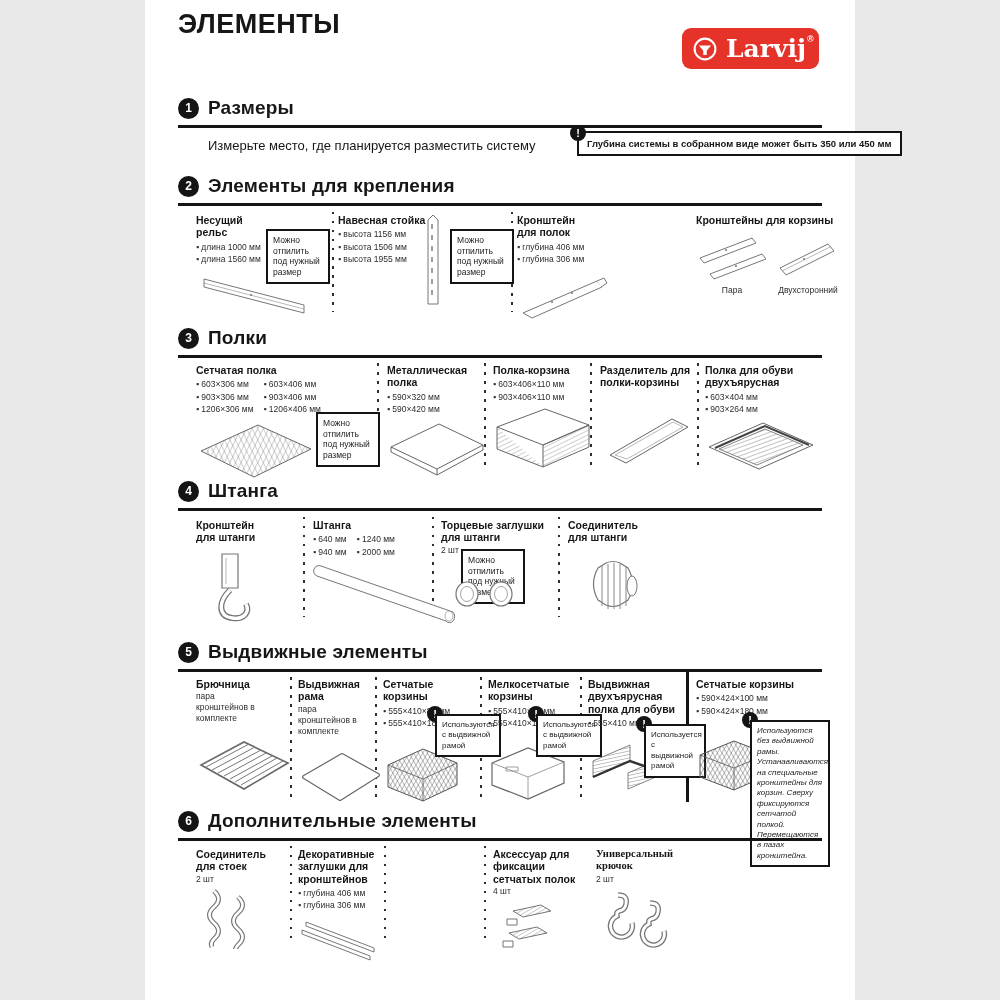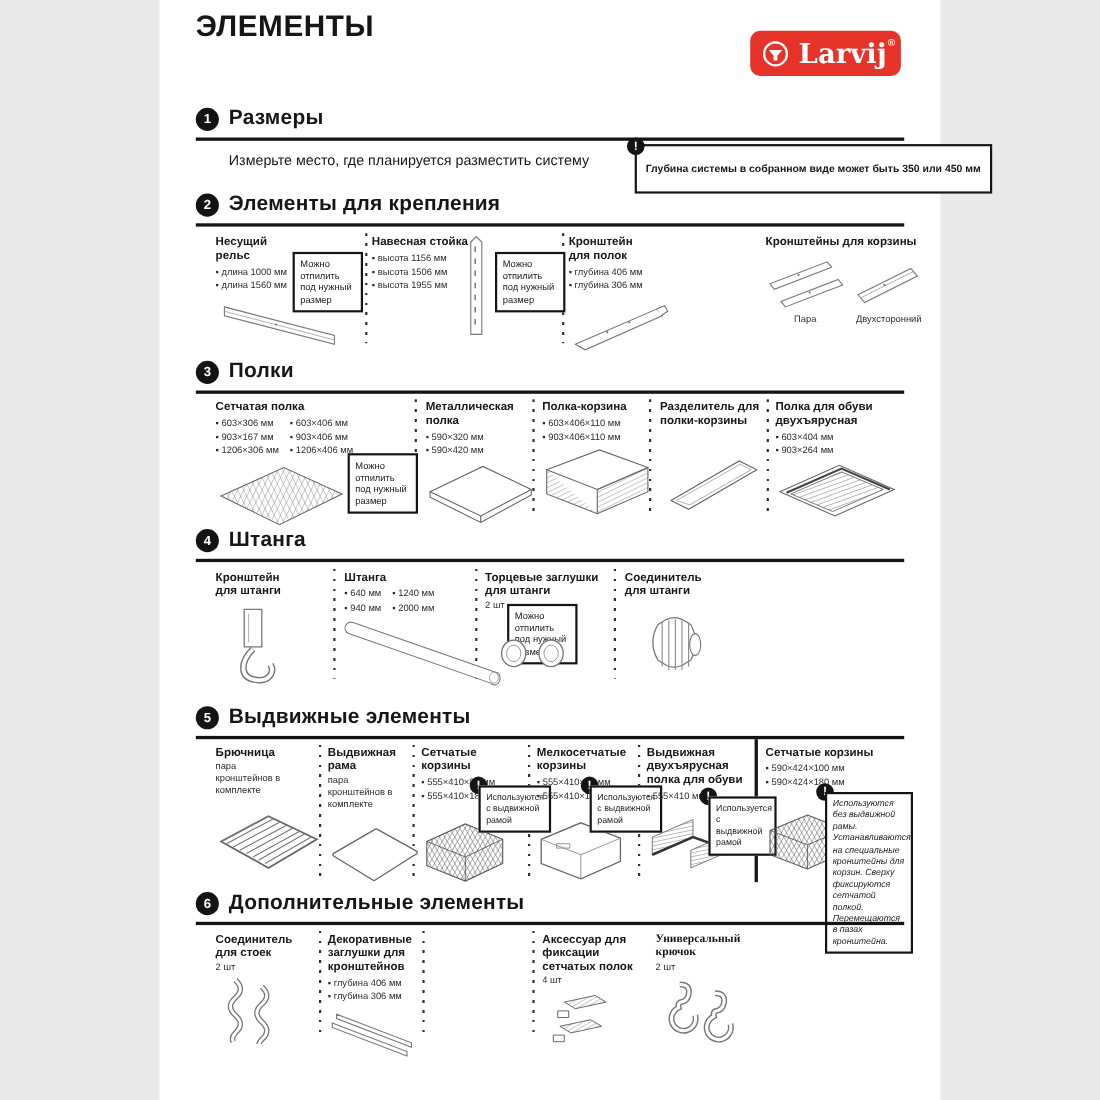--- a/index.html
+++ b/index.html
@@ -30,21 +30,21 @@
   .cutnote{position:absolute;border:2px solid #141414;background:#fff;font-size:8.5px;line-height:1.25;
            padding:4px 5px;width:50px;color:#222;}
   .usenote{position:absolute;border:2px solid #141414;background:#fff;font-size:8px;line-height:1.3;
            padding:4px 5px;color:#222;}
   .bang{position:absolute;width:16px;height:16px;border-radius:50%;background:#141414;color:#fff;
         font-weight:700;font-size:11px;display:flex;align-items:center;justify-content:center;}
   .vsep{position:absolute;width:2px;background-image:repeating-linear-gradient(to bottom,#2e2e2e 0 2.5px,transparent 2.5px 9px);}
   .vsolid{position:absolute;width:3px;background:#141414;}
   .caption{font-size:8.5px;color:#2c2c2c;text-align:center;margin-top:1px;}
   .body-text{font-size:13px;}
-  .note1{position:absolute;border:2px solid #141414;font-weight:700;font-size:9.5px;padding:15px 8px;background:#fff;white-space:nowrap;}
+  .note1{position:absolute;border:2px solid #141414;font-weight:700;font-size:9.5px;padding:5px 8px;background:#fff;white-space:nowrap;}
   svg{display:block;}
 </style>
 </head>
 <body>
 
 <div class="page">
 
   <div class="page-title">ЭЛЕМЕНТЫ</div>
 
   <div class="logo">
@@ -156,21 +156,21 @@
       <div class="vsep" style="left:199px;top:5px;height:102px;"></div>
       <div class="vsep" style="left:306px;top:5px;height:102px;"></div>
       <div class="vsep" style="left:412px;top:5px;height:102px;"></div>
       <div class="vsep" style="left:519px;top:5px;height:102px;"></div>
 
       <div class="item" style="left:18px;top:6px;width:178px;">
         <div class="iname">Сетчатая полка</div>
         <div class="dims dims2col">
           <div>
               <div>▪ 603×306 мм</div>
-              <div>▪ 903×167 мм</div>
+              <div>▪ 903×306 мм</div>
               <div>▪ 1206×306 мм</div>
             </div>
           <div>
               <div>▪ 603×406 мм</div>
               <div>▪ 903×406 мм</div>
               <div>▪ 1206×406 мм</div>
             </div>
         </div>
         <svg width="120" height="62" style="margin-top:2px;">
           <defs>

